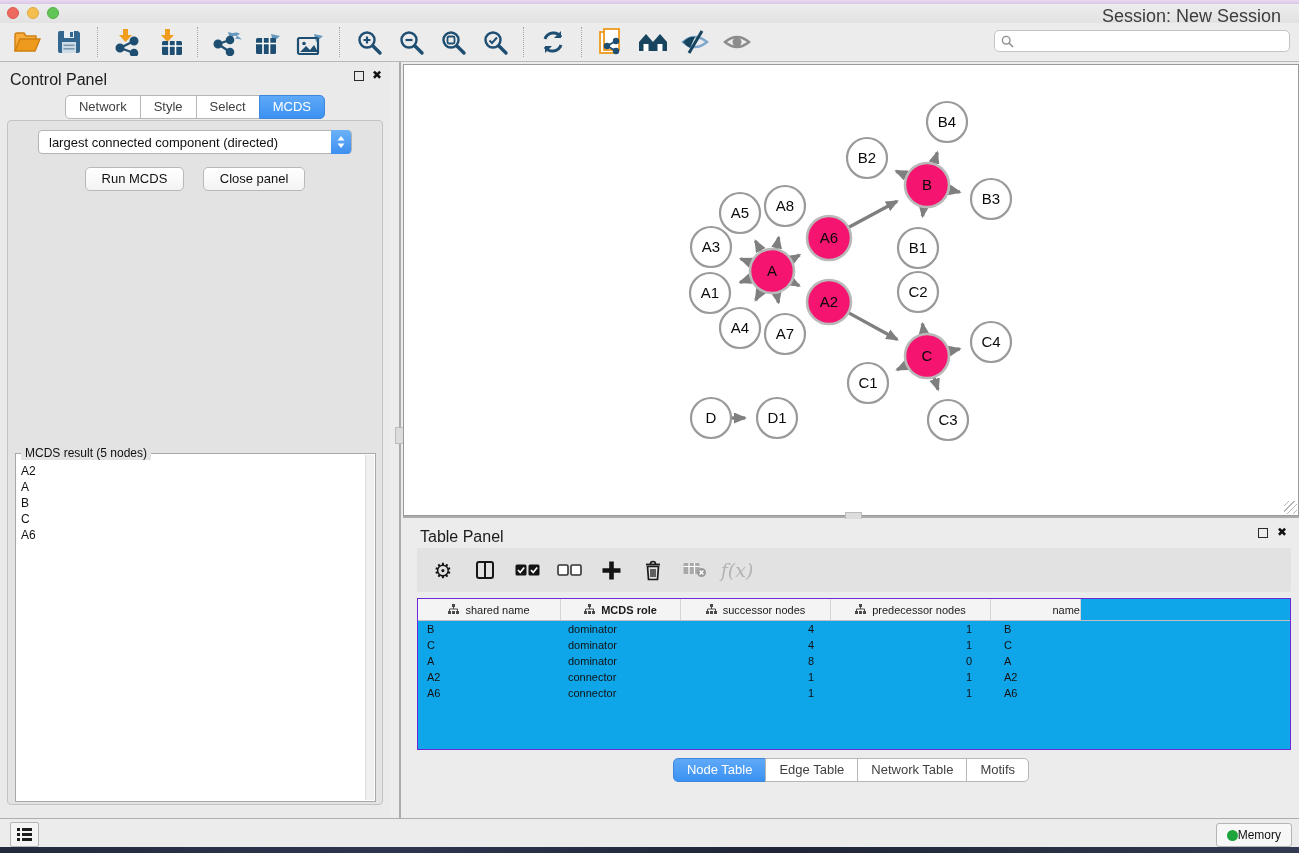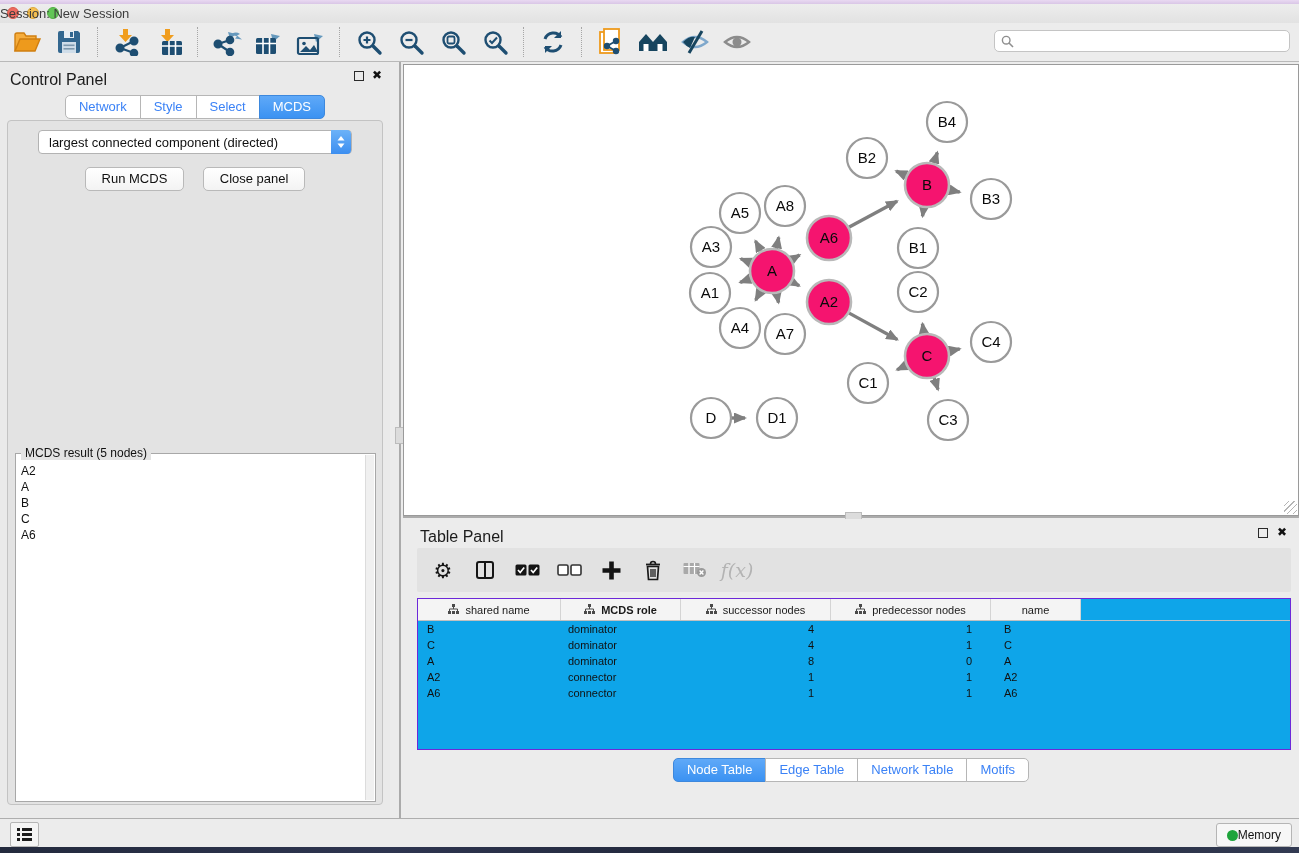--- a/index.html
+++ b/index.html
@@ -10,41 +10,41 @@
   .desktop-bottom{position:absolute;left:0;top:847px;width:1299px;height:6px;
        background:linear-gradient(90deg,#232a3d,#2e3550 30%,#1f2536 60%,#323a52);}
   
   .titlebar{position:absolute;left:0;top:4px;width:1299px;height:19px;
        background:linear-gradient(#ededed,#e2e2e2);border-bottom:1px solid #d2d2d2;}
   .lights{position:absolute;left:7px;top:3px;display:flex;gap:8px;}
   .light{width:12px;height:12px;border-radius:50%;display:inline-block;box-sizing:border-box;}
   .light.red{background:#ee6a5f;border:1px solid #d95b50;}
   .light.yellow{background:#f5bf4f;border:1px solid #dfa93d;}
   .light.green{background:#61c555;border:1px solid #52ae45;}
-  .titlebar .title{position:absolute;left:0;right:18px;top:2px;text-align:left;font-size:13px;color:#3c3c3c;}
+  .titlebar .title{position:absolute;left:0;right:18px;top:2px;text-align:right;font-size:18px;color:#3c3c3c;}
   
   .toolbar{position:absolute;left:0;top:23px;width:1299px;height:39px;background:#ececec;
        border-bottom:1px solid #b9b9b9;display:flex;align-items:center;padding-left:6px;box-sizing:border-box;}
   .tbtn{width:42px;height:34px;border:none;background:transparent;display:flex;align-items:center;justify-content:center;padding:0;}
   .sep{width:1px;height:30px;border-left:1px dotted #a6a6a6;margin:0 7px;}
   .search{position:absolute;right:9px;top:7px;width:296px;height:22px;background:#fff;border:1px solid #c4c4c4;
        border-radius:5px;display:flex;align-items:center;padding-left:6px;box-sizing:border-box;}
   .search input{border:none;outline:none;flex:1;height:18px;font-size:12px;background:transparent;margin-left:4px;}
   
   .v-splitter{position:absolute;left:399px;top:62px;width:2px;height:756px;background:#ababab;}
   .v-handle{position:absolute;left:395px;top:427px;width:9px;height:15px;background:#dcdcdc;border:1px solid #bcbcbc;}
   
   .control-panel{position:absolute;left:0;top:62px;width:390px;height:756px;background:#eaeaea;}
   .panel-head{position:relative;height:30px;}
   .panel-head .ptitle{position:absolute;left:10px;top:9px;font-size:16px;color:#1c1c1c;}
   .float-box{position:absolute;top:9px;width:10px;height:10px;border:1.6px solid #2a2a2a;box-sizing:border-box;background:transparent;}
   .close-x{position:absolute;top:7px;font-size:12px;font-weight:bold;color:#111;line-height:12px;}
   .cp-tabs{position:absolute;left:0;right:0;top:33px;text-align:center;}
   .seg-tab{display:inline-block;padding:3px 13px 4px;background:#fff;border:1px solid #b6b6b6;font-size:13px;
-       color:#3b82f6;margin-left:-1px;vertical-align:top;}
+       color:#404040;margin-left:-1px;vertical-align:top;}
   .seg-tab:first-child{border-radius:5px 0 0 5px;margin-left:0;}
   .seg-tab:last-child{border-radius:0 5px 5px 0;}
   .seg-tab.active{background:linear-gradient(#5fa9f8,#3b92f2);color:#fff;border-color:#3d88dd;}
   .cp-inner{position:absolute;left:7px;right:7px;top:58px;bottom:13px;background:#e3e3e3;
        border:1px solid #c3c3c3;border-radius:4px;}
   .opt-label{text-align:center;margin-top:20px;font-size:13px;color:#101010;}
   .dropdown{position:relative;margin:9px auto 0;width:314px;height:24px;background:#fff;border:1px solid #b3b3b3;
        border-radius:4px;box-sizing:border-box;font-size:13px;color:#101010;}
   .dropdown .dtext{position:absolute;left:10px;top:4px;}
   .dstep{position:absolute;right:0;top:-1px;width:20px;height:24px;border-radius:0 4px 4px 0;
@@ -572,21 +572,21 @@
                   <rect x="4" y="0" width="3" height="3"></rect>
                   <rect x="0" y="7" width="3" height="3"></rect>
                   <rect x="4" y="7" width="3" height="3"></rect>
                   <rect x="8" y="7" width="3" height="3"></rect>
                 </g>
                 <path d="M5.5 3 v2 M1.5 7 v-2 h8 v2" stroke="#4a4a4a" fill="none"></path>
               </svg>
             </span>
             <span>predecessor nodes</span>
           </div>
-          <div class="th c4" style="padding: 0px; text-align: center;">
+          <div class="th c4" style="padding: 0px; text-align: center; justify-content: flex-end;">
             <span>name</span>
           </div>
         </div>
       <div id="table-body">
           <div class="trow">
             <div class="td c0">B</div>
             <div class="td c1">dominator</div>
             <div class="td c2">4</div>
             <div class="td c3">1</div>
             <div class="td c4">B</div>

